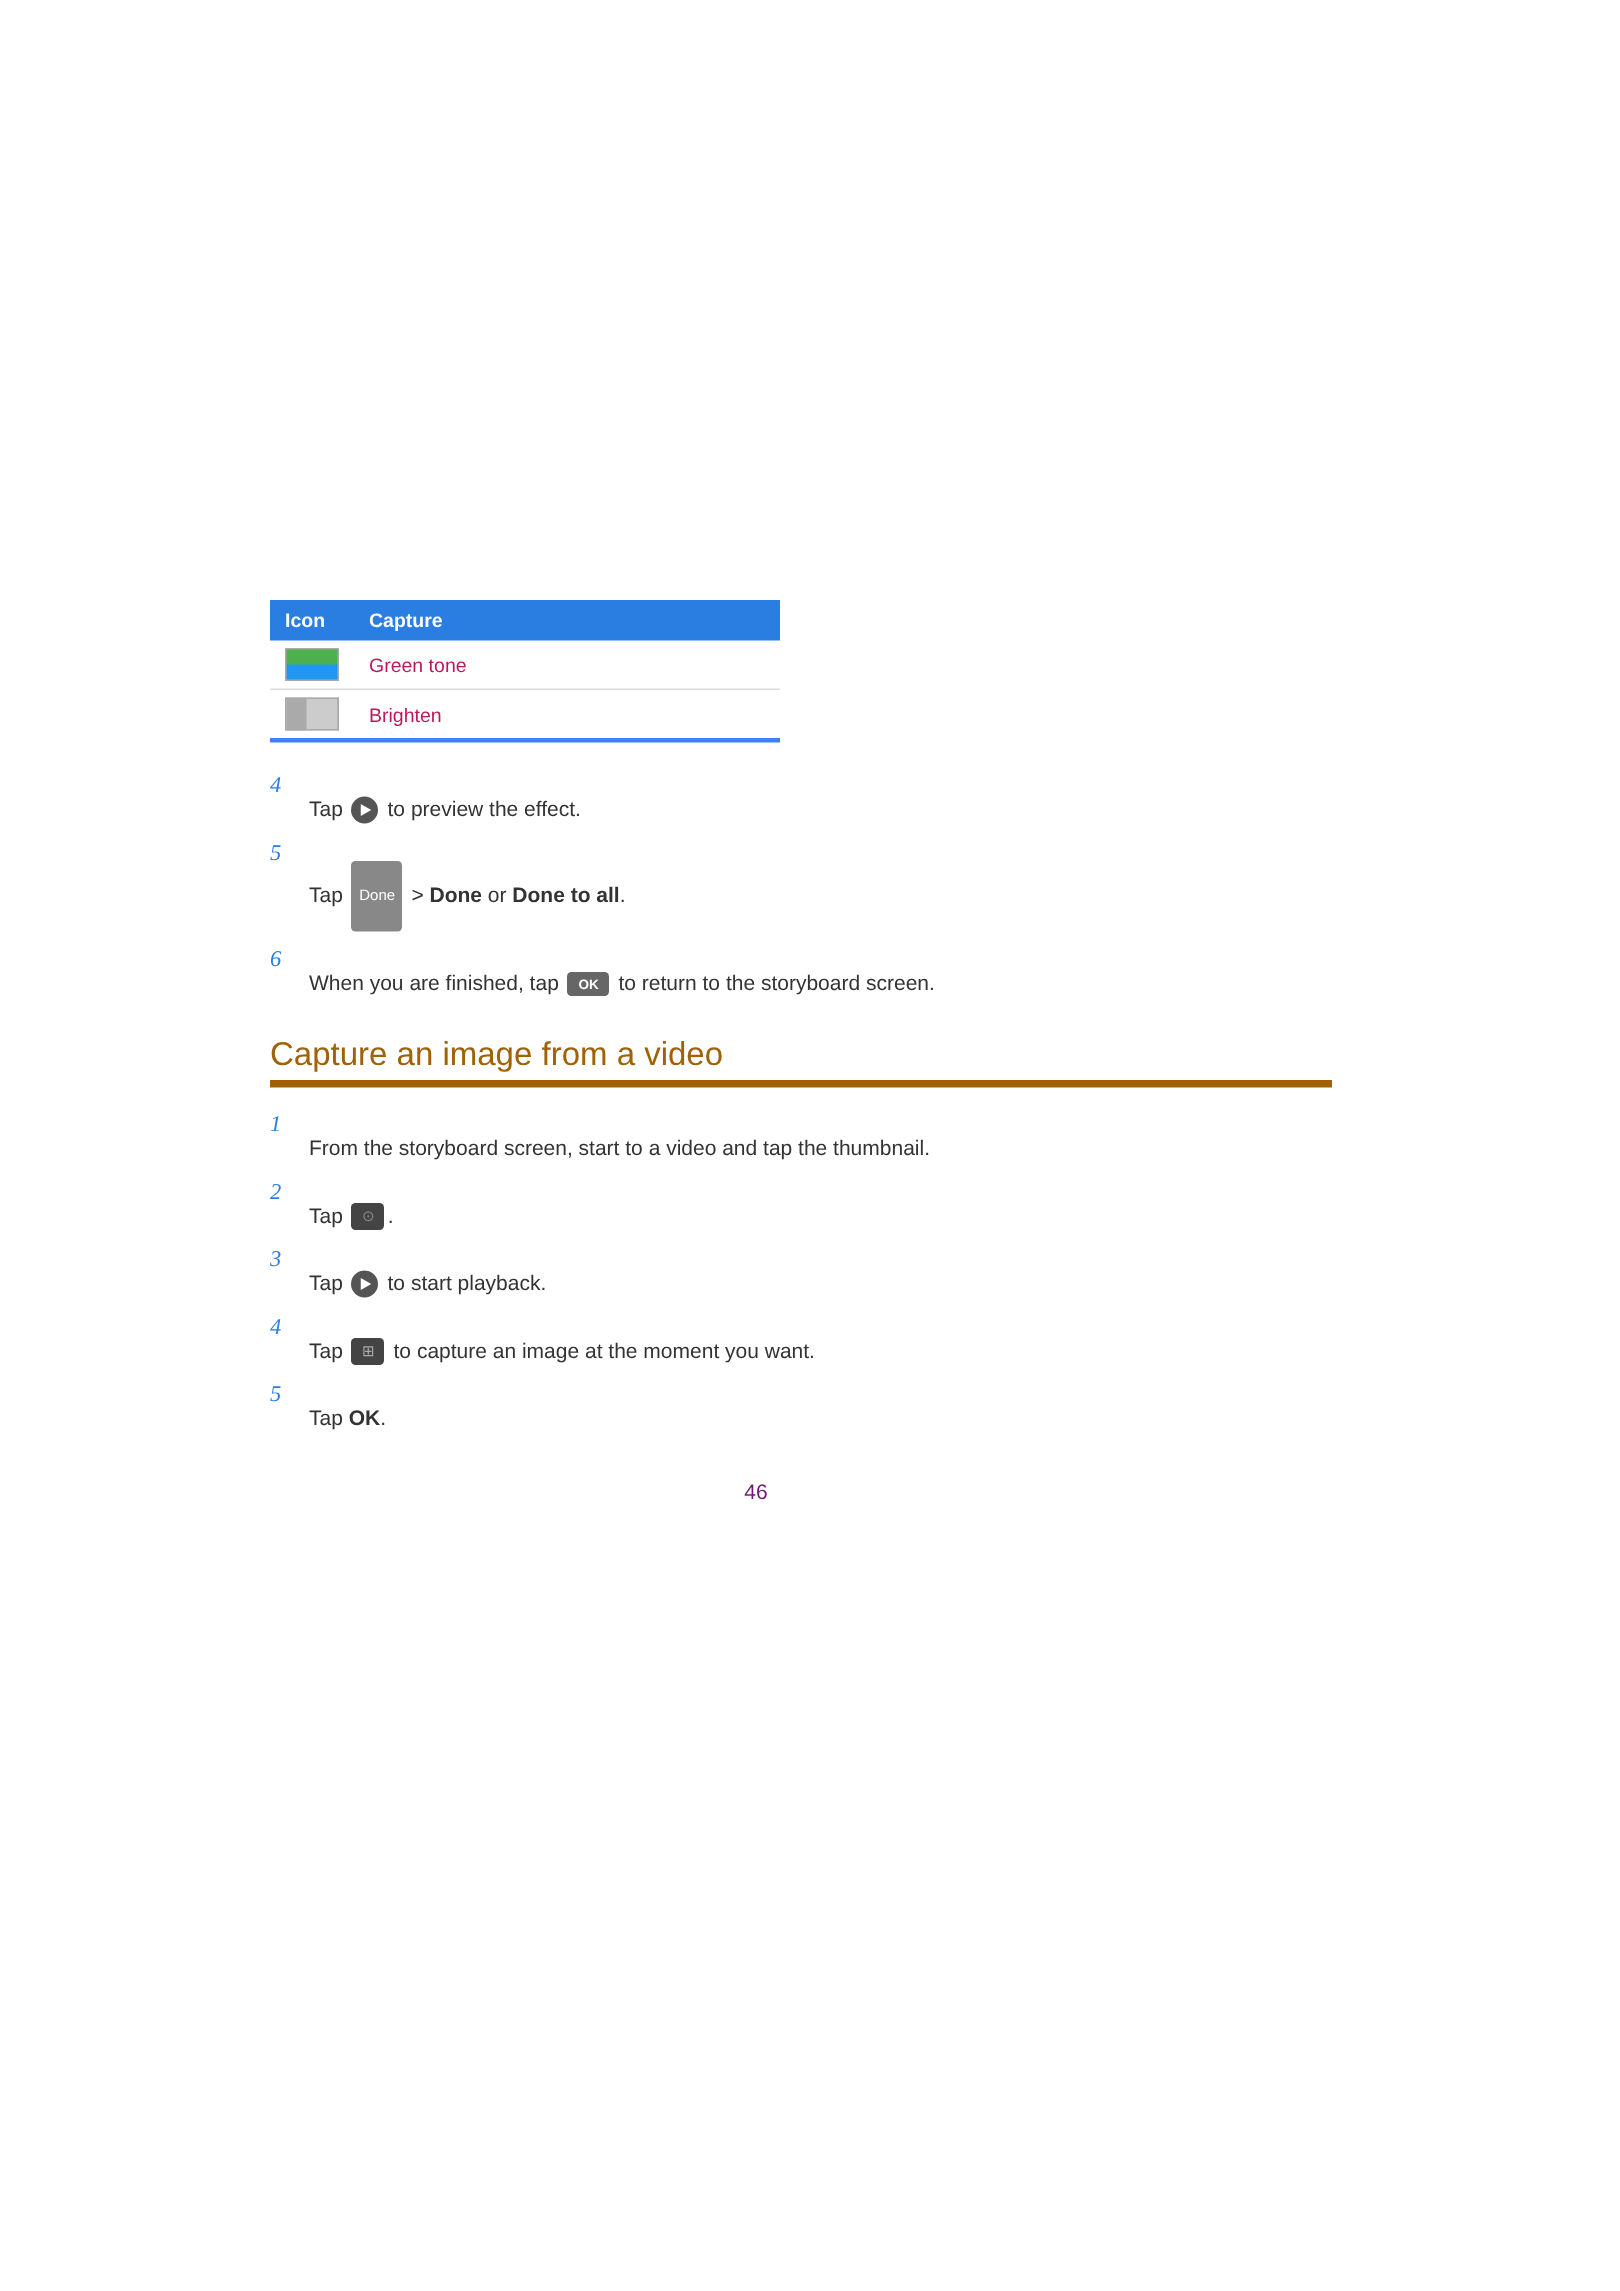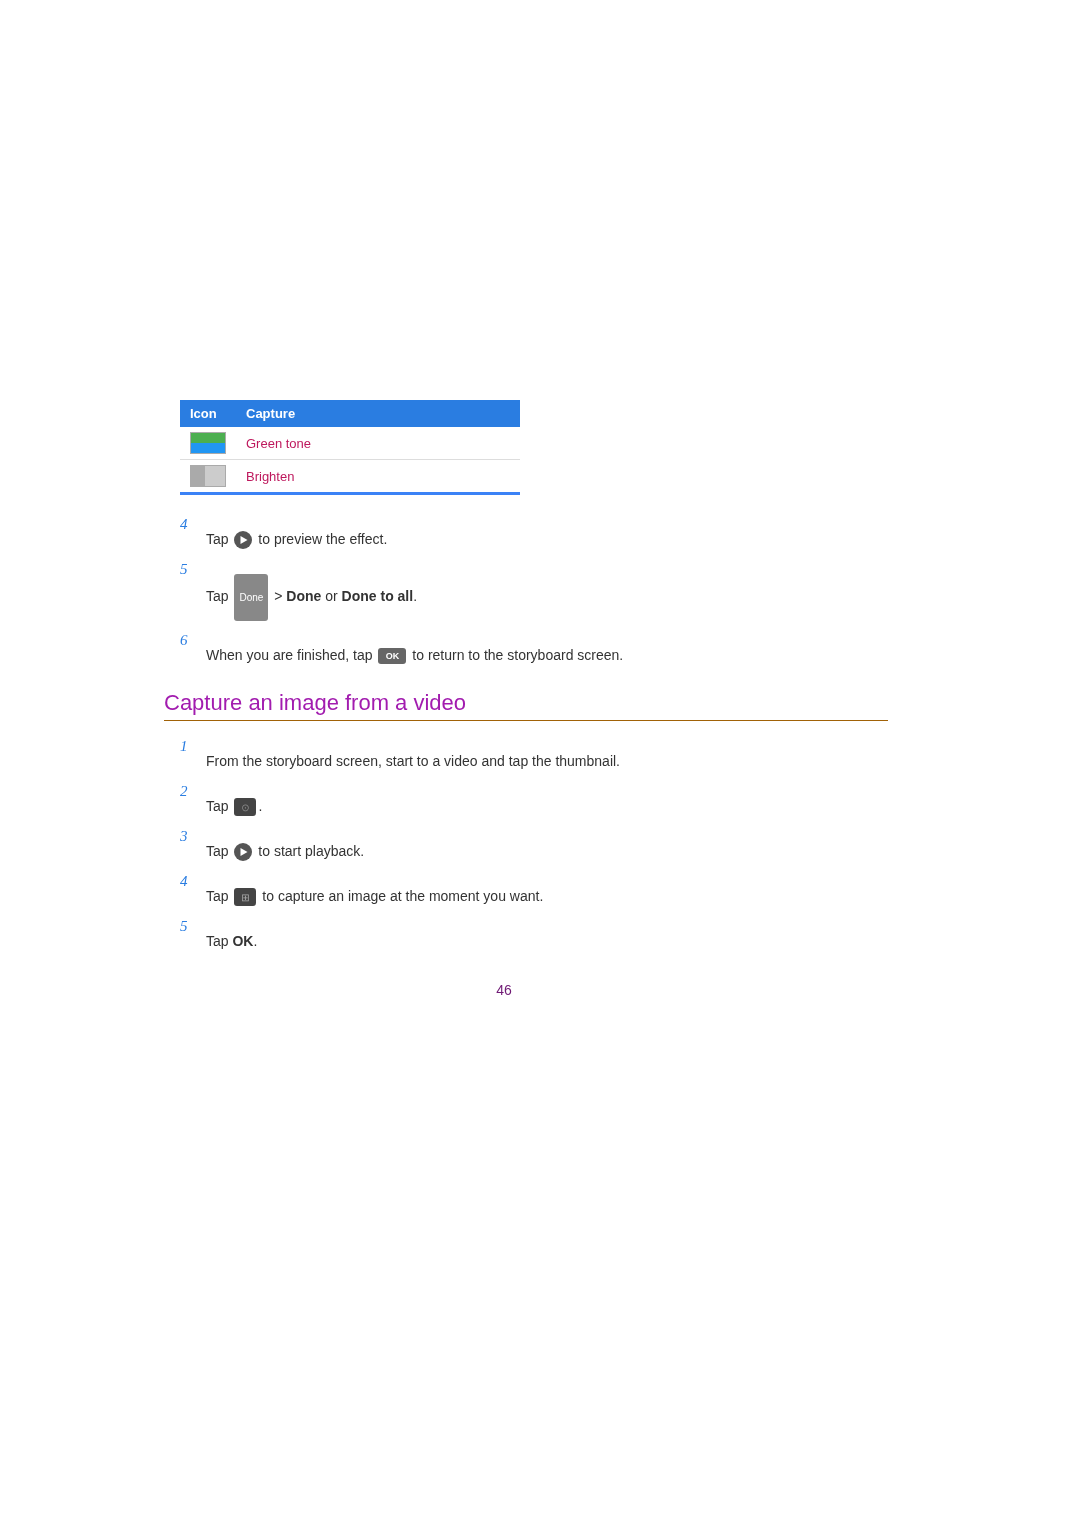--- a/index.html
+++ b/index.html
@@ -181,28 +181,28 @@
     }
 
     .camera-icon-inline::before {
       content: '⊙';
       color: #888888;
       font-size: 10px;
     }
 
     
     .section-heading {
-      color: #a21caf;
+      color: #a16207;
       font-size: 22px;
       font-weight: normal;
       font-family: Arial, sans-serif;
       margin-bottom: 6px;
-      margin-left: 44px;
+      margin-left: 60px;
       padding-bottom: 4px;
-      border-bottom: 1px solid #a16207;
+      border-bottom: 5px solid #a16207;
     }
 
     
     .page-number {
       text-align: center;
       margin-top: 30px;
       font-size: 14px;
       color: #701a75;
     }
 

